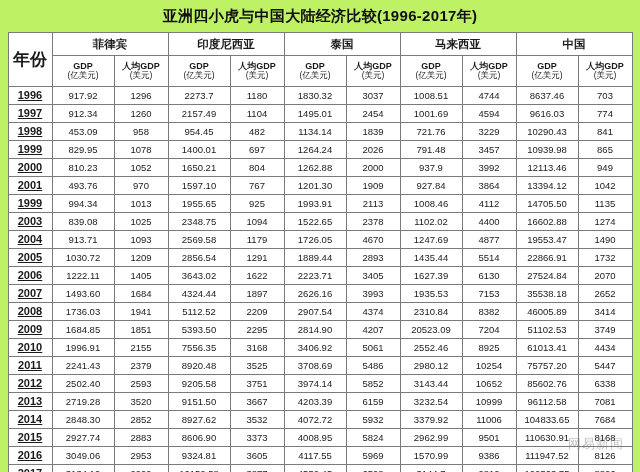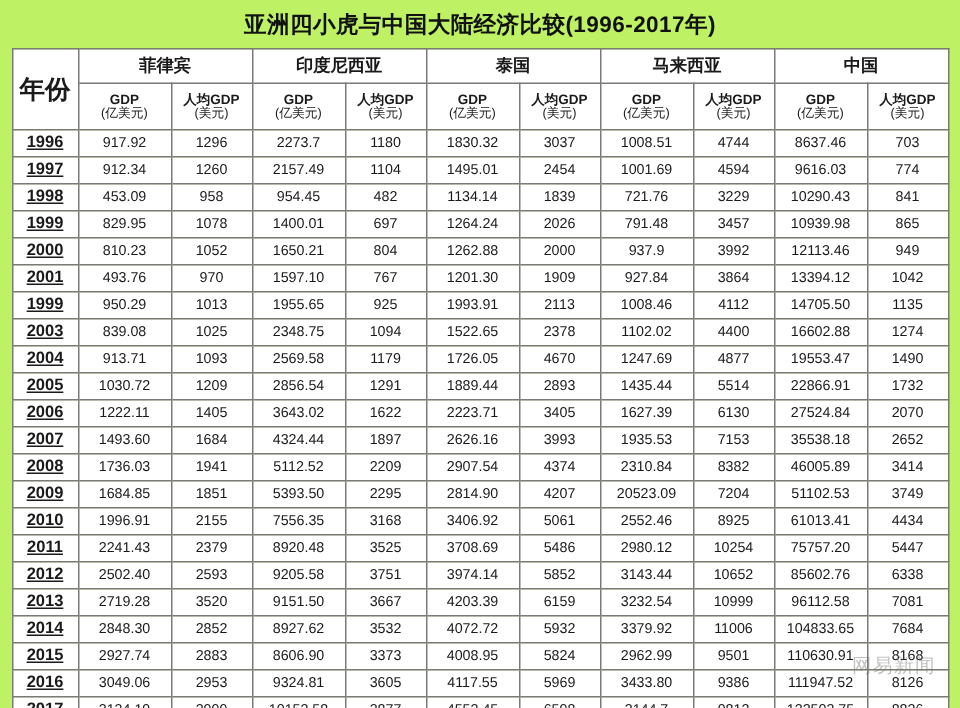--- a/index.html
+++ b/index.html
@@ -232,21 +232,21 @@
           <td>767</td>
           <td>1201.30</td>
           <td>1909</td>
           <td>927.84</td>
           <td>3864</td>
           <td>13394.12</td>
           <td>1042</td>
         </tr>
         <tr>
           <td class="year">1999</td>
-          <td>950.29</td>
+          <td>994.34</td>
           <td>1013</td>
           <td>1955.65</td>
           <td>925</td>
           <td>1993.91</td>
           <td>2113</td>
           <td>1008.46</td>
           <td>4112</td>
           <td>14705.50</td>
           <td>1135</td>
         </tr>
@@ -420,21 +420,21 @@
           <td>8168</td>
         </tr>
         <tr>
           <td class="year">2016</td>
           <td>3049.06</td>
           <td>2953</td>
           <td>9324.81</td>
           <td>3605</td>
           <td>4117.55</td>
           <td>5969</td>
-          <td>3433.80</td>
+          <td>1570.99</td>
           <td>9386</td>
           <td>111947.52</td>
           <td>8126</td>
         </tr>
         <tr>
           <td class="year">2017</td>
           <td>3134.19</td>
           <td>2999</td>
           <td>10152.58</td>
           <td>3877</td>

